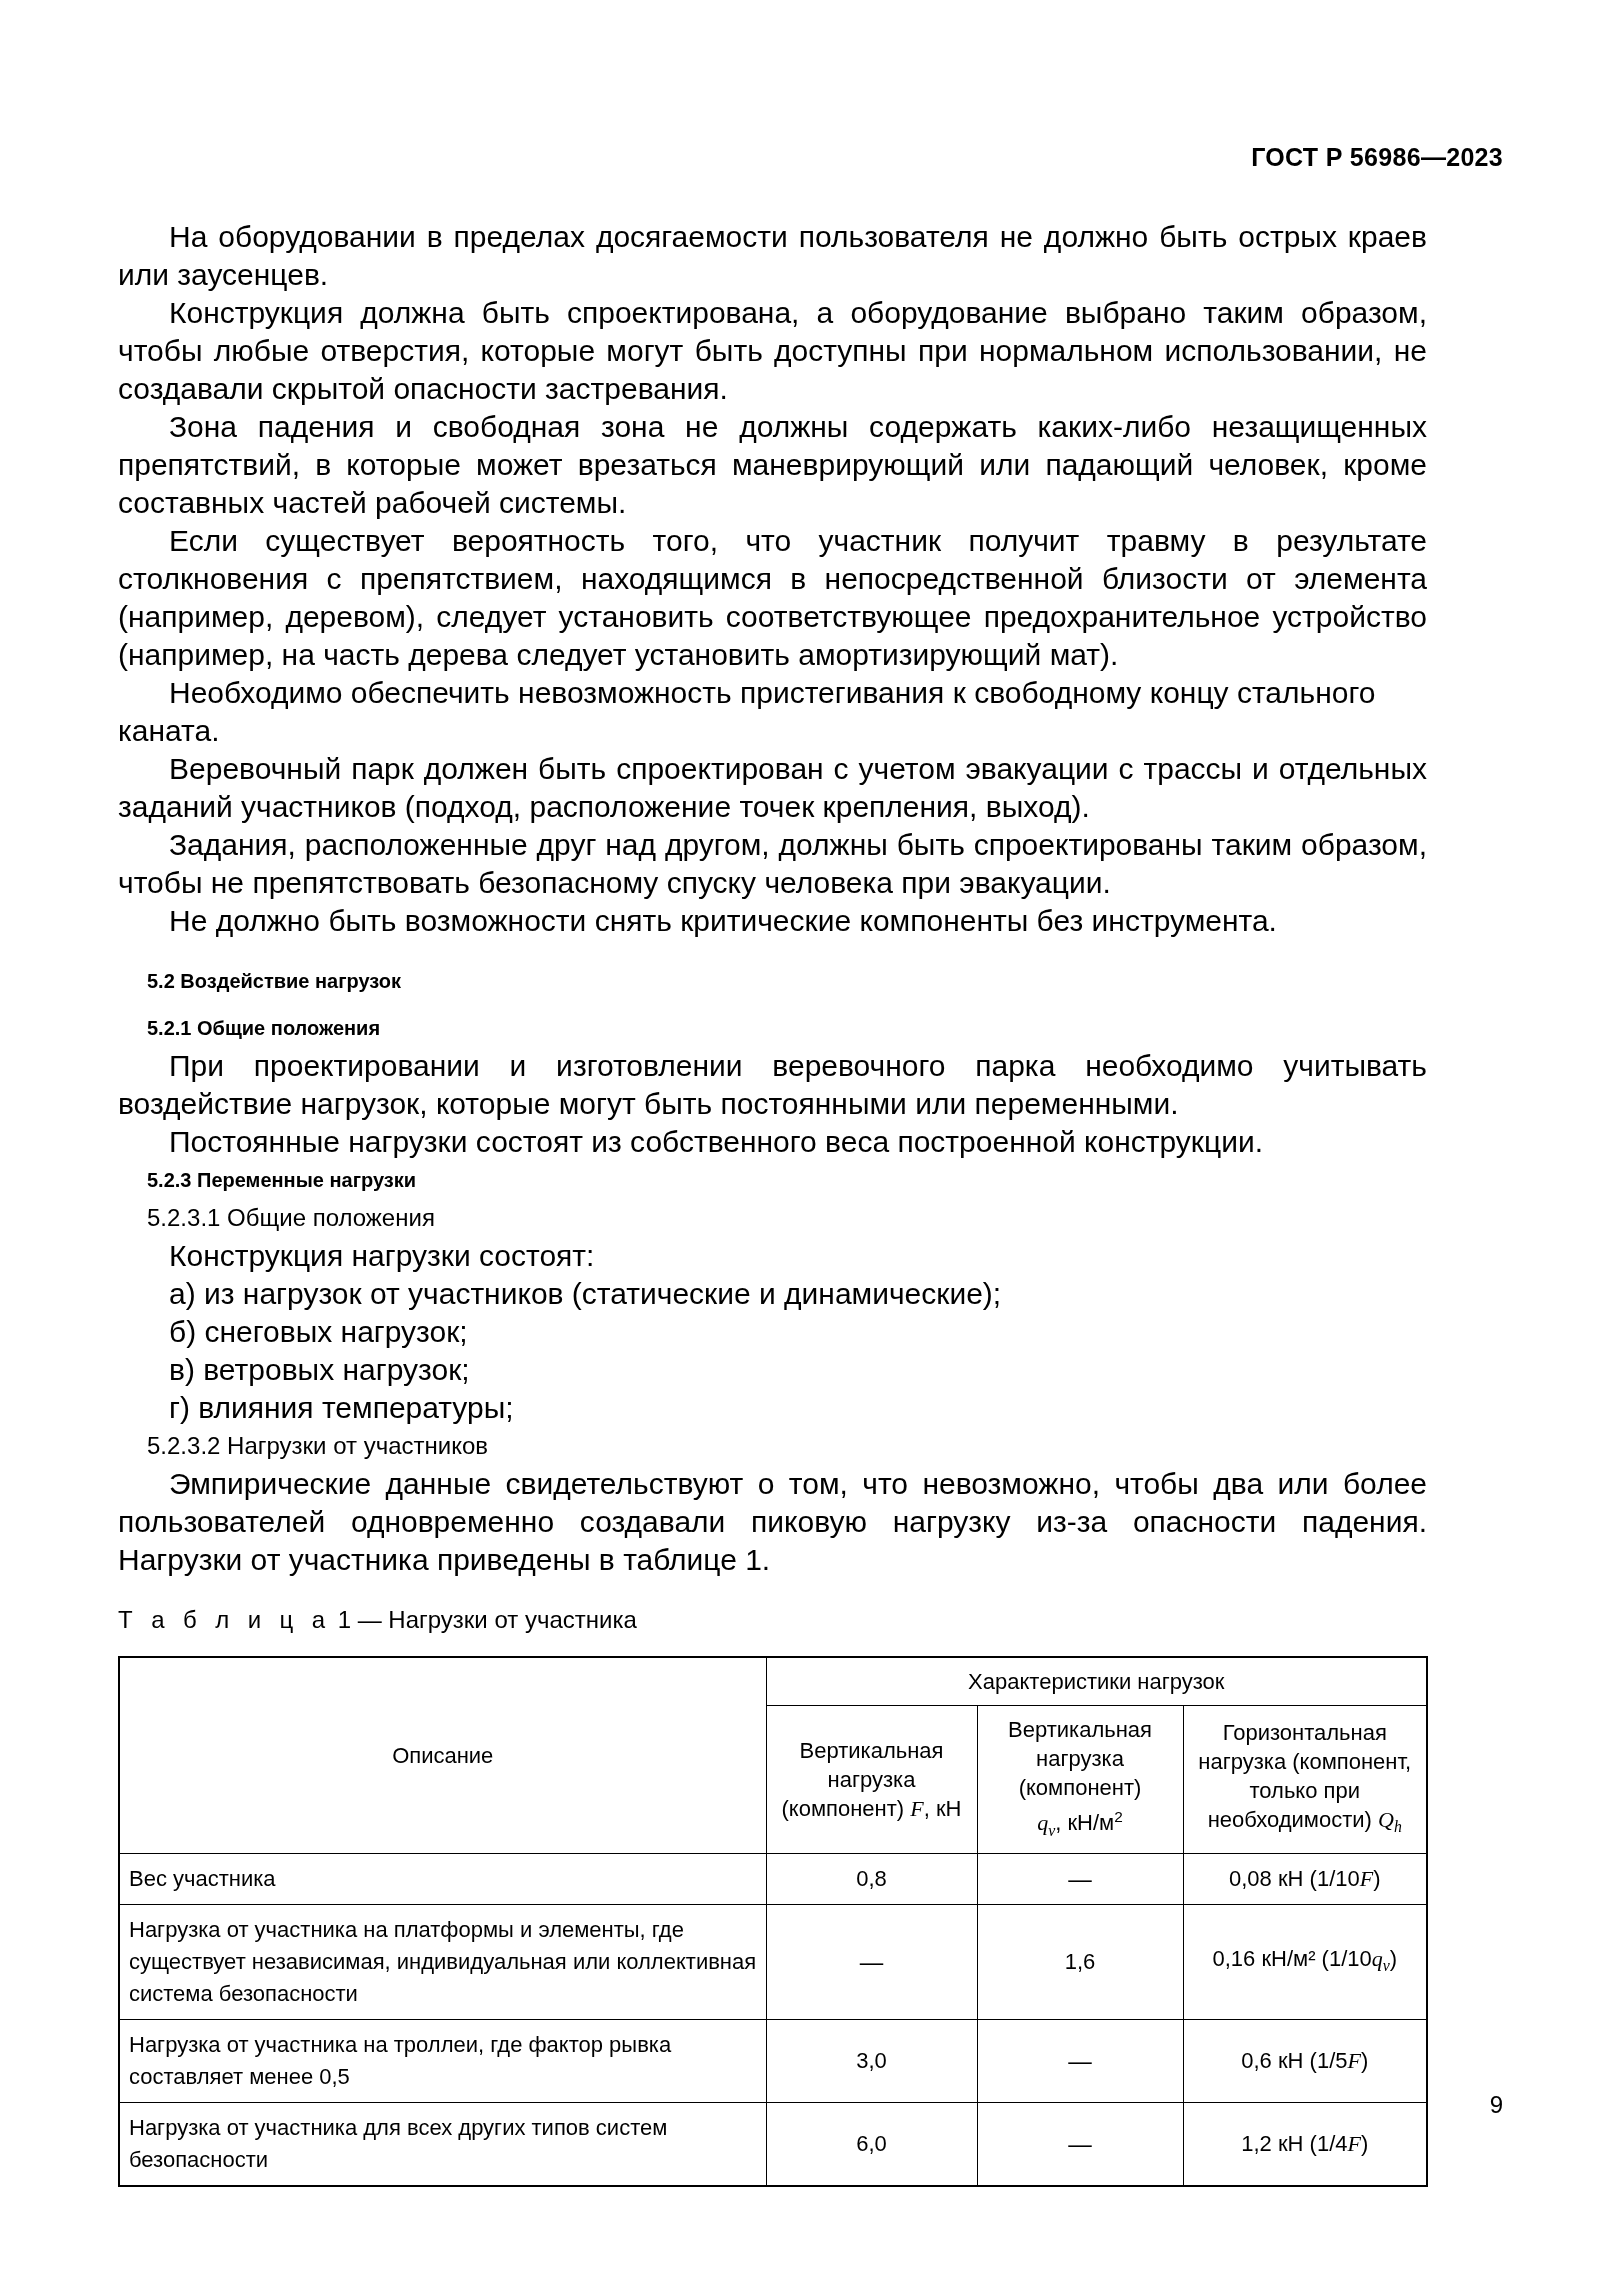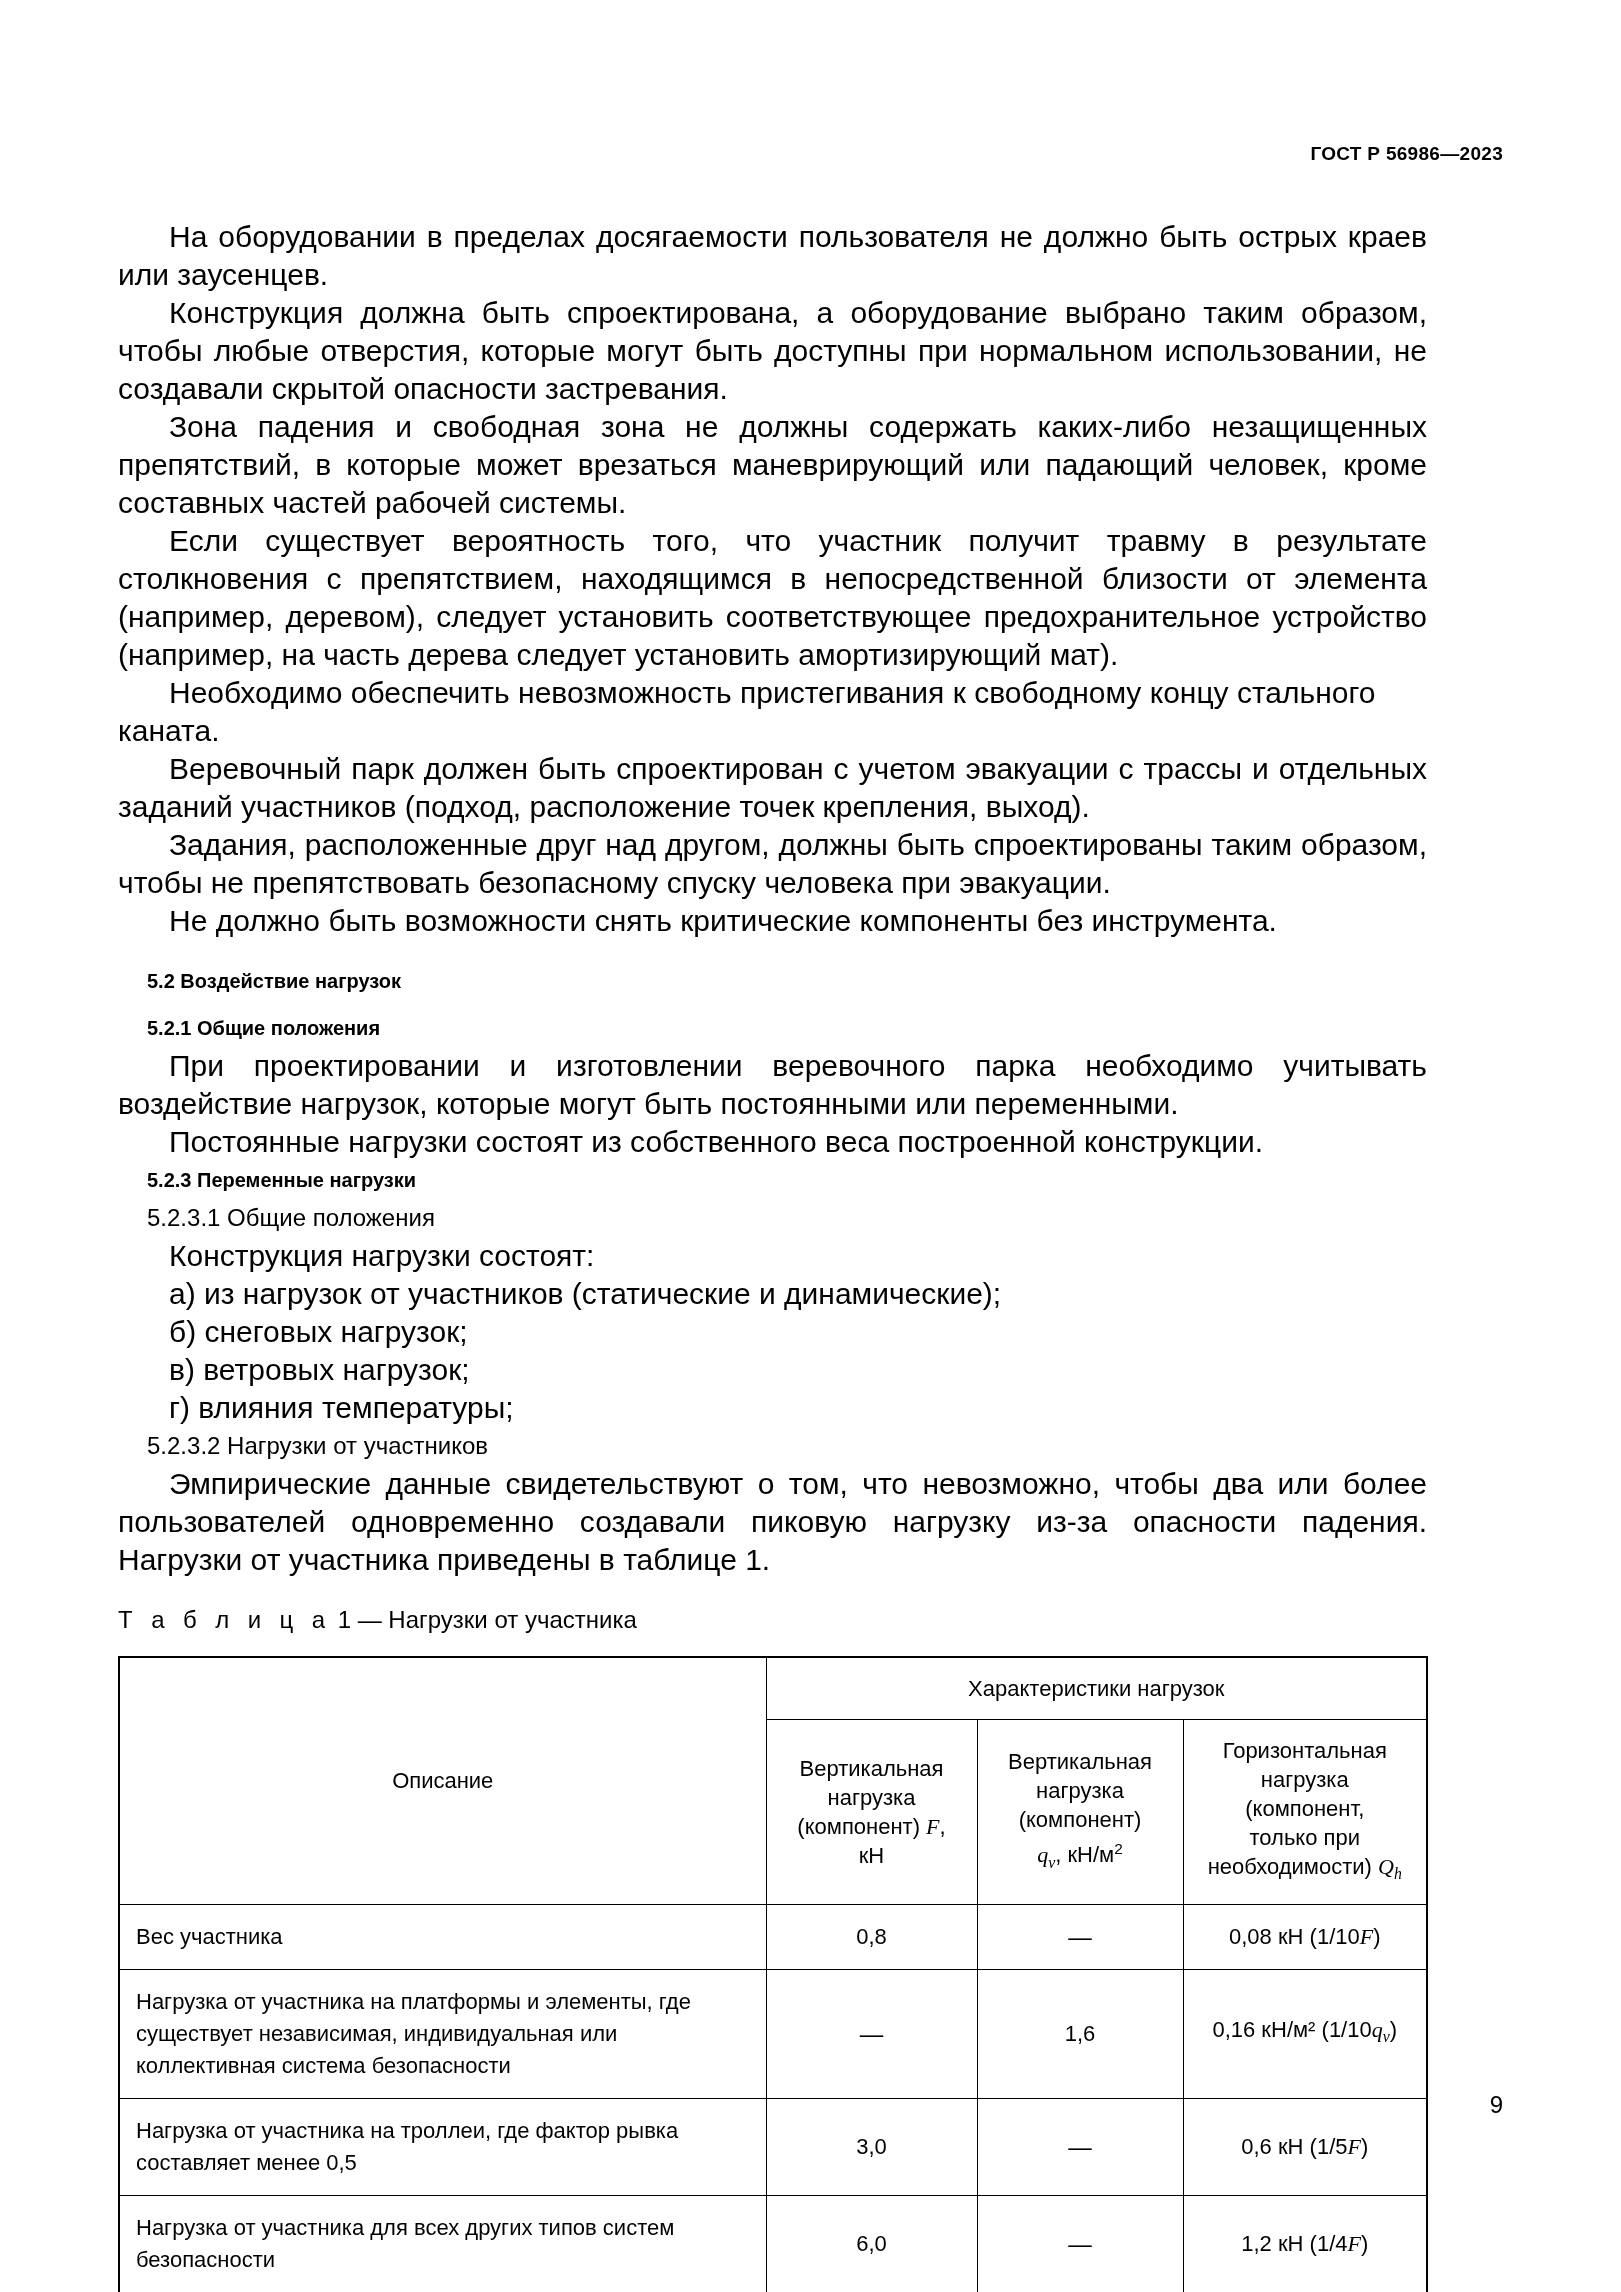--- a/index.html
+++ b/index.html
@@ -18,21 +18,21 @@
     background: #ffffff;
     box-sizing: border-box;
     overflow: hidden;
   }
 
   
   .doc-header {
     position: absolute;
     top: 143px;
     right: 118px;
-    font-size: 19px;
+    font-size: 25px;
     font-weight: bold;
     letter-spacing: 0.3px;
     white-space: nowrap;
   }
 
   
   .content {
     position: absolute;
     top: 218px;
     left: 118px;
@@ -85,21 +85,21 @@
   
   .load-table {
     border-collapse: collapse;
     width: 1308px;
     table-layout: fixed;
     margin-top: 16.7px;
     font-size: 22px;
   }
   .load-table td {
     border: 1.4px solid #000000;
-    padding: 16px;
+    padding: 9px;
     vertical-align: middle;
   }
   .load-table .outer-top    { border-top-width: 2.9px; }
   .load-table .outer-bottom { border-bottom-width: 2.9px; }
   .load-table .outer-left   { border-left-width: 2.9px; }
   .load-table .outer-right  { border-right-width: 2.9px; }
 
   .cell-pad      { padding: 7.8px 13.7px; }
   .cell-center   { text-align: center; }
   .cell-left     { text-align: left; }

